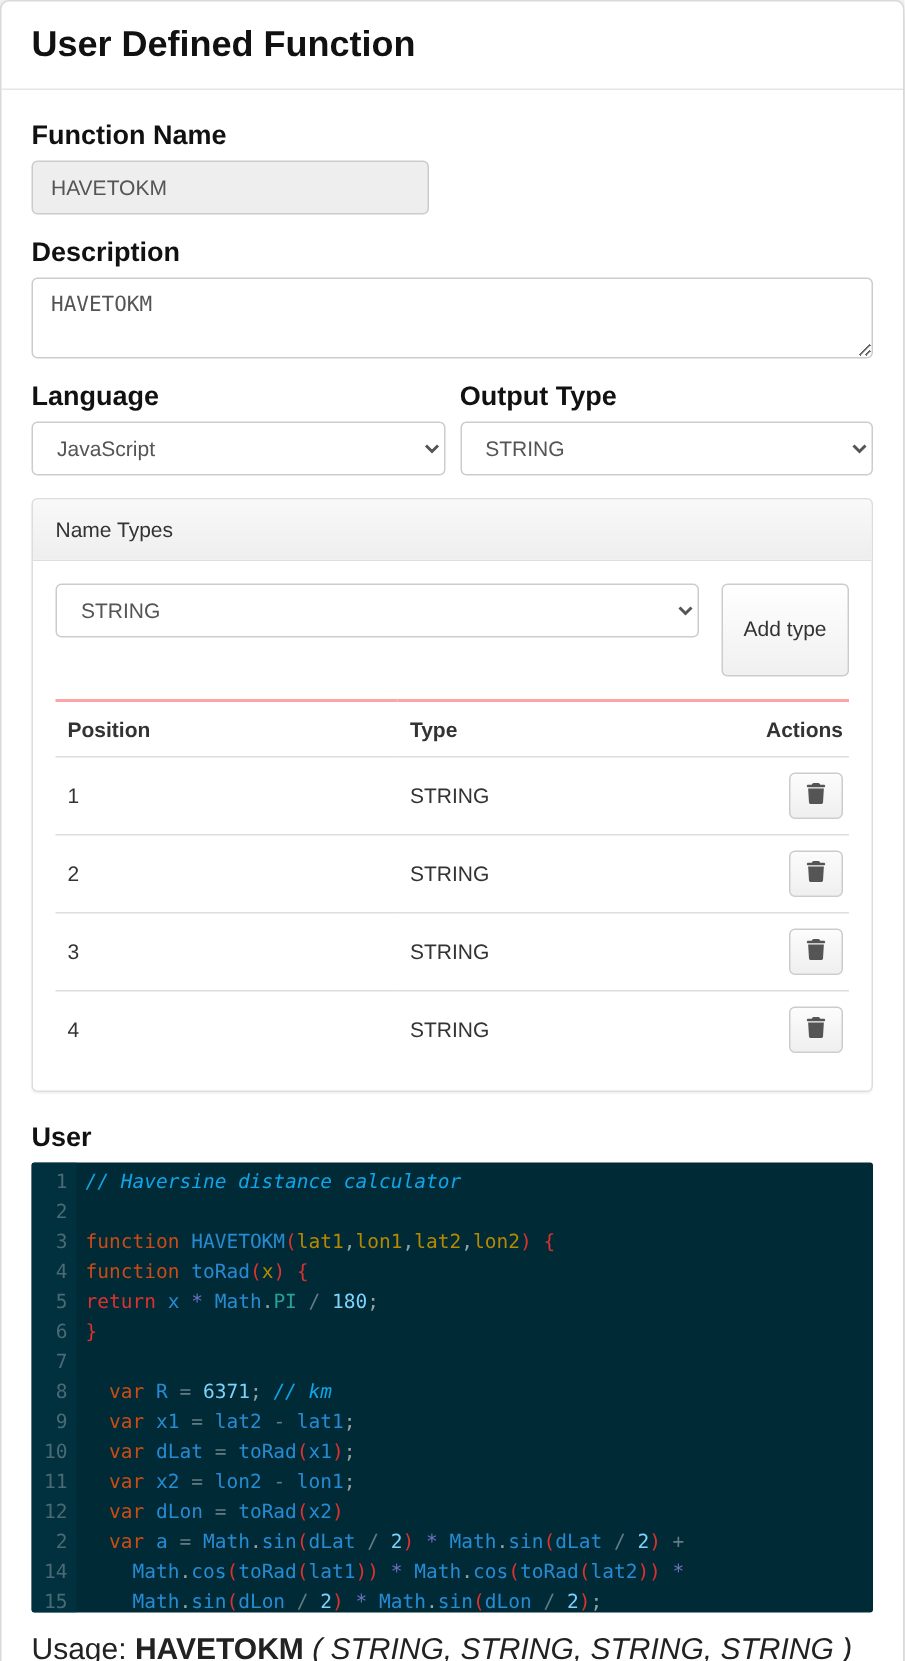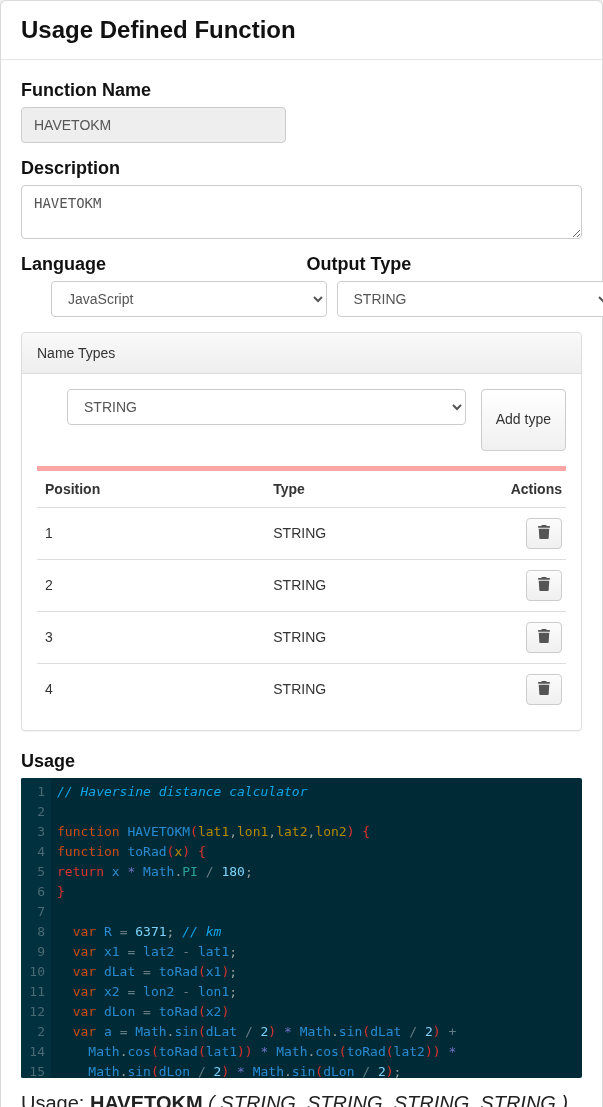--- a/index.html
+++ b/index.html
@@ -55,21 +55,20 @@
   .form-control[disabled] {
     background: #eee;
     cursor: not-allowed;
   }
   textarea.form-control {
     height: 54px;
     resize: vertical;
   }
   select.form-control {
     appearance: auto;
-    margin-left: 30px;
   }
   .fn-name { width: 265px; }
 
   .panel {
     border: 1px solid #ddd;
     border-radius: 4px;
     box-shadow: 0 1px 1px rgba(0,0,0,0.05);
     margin-bottom: 20px;
   }
   .panel-heading {
@@ -118,21 +117,21 @@
     border-collapse: collapse;
     margin-top: 4px;
   }
   th, td {
     text-align: left;
     padding: 10px 8px;
     border-bottom: 1px solid #ddd;
     vertical-align: middle;
   }
   th {
-    border-top: 5px solid #fca5a5;
+    border-top: 2px solid #fca5a5;
     font-weight: 700;
   }
   td:last-child, th:last-child { text-align: right; width: 80px; padding-right: 4px;}
   tbody tr:last-child td { border-bottom: none; }
 
   .code-editor {
     background: #002b36;
     color: #839496;
     font-family: Consolas, Menlo, Monaco, monospace;
     font-size: 13px;
@@ -188,21 +187,21 @@
   .modal-footer .btn { margin-left: 8px; }
   svg.trash { width: 14px; height: 14px; }
   svg.trash path { fill: #555; }
 </style>
 </head>
 <body>
 
 <div class="modal">
 
   <div class="modal-header">
-    <h2 class="modal-title">Usage Defined Function</h2>
+    <h2 class="modal-title">User Defined Function</h2>
   </div>
 
   <div class="modal-body">
 
     <div class="form-group">
       <label>Function Name</label>
       <input type="text" disabled="" class="form-control fn-name" value="HAVETOKM" style="">
     </div>
 
     <div class="form-group">
@@ -280,21 +279,21 @@
                         <path d="M135 17c8-11 20-17 33-17h112c13 0 25 6 33 17l15 23h88c18 0 32 14 32 32s-14 32-32 32H32C14 104 0 90 0 72s14-32 32-32h88l15-23zM32 136h384l-21 339c-2 21-20 37-41 37H94c-21 0-39-16-41-37L32 136z"></path>
                       </svg></span>
                   </button></td>
               </tr>
             </tbody>
         </table>
       </div>
     </div>
 
     <div class="form-group" style="margin-bottom:4px;">
-      <label>Usage</label>
+      <label>User</label>
       <div class="code-editor">
         <div class="gutter" id="gutter">
             <div>1</div>
             <div>2</div>
             <div>3</div>
             <div>4</div>
             <div>5</div>
             <div>6</div>
             <div>7</div>
             <div>8</div>

